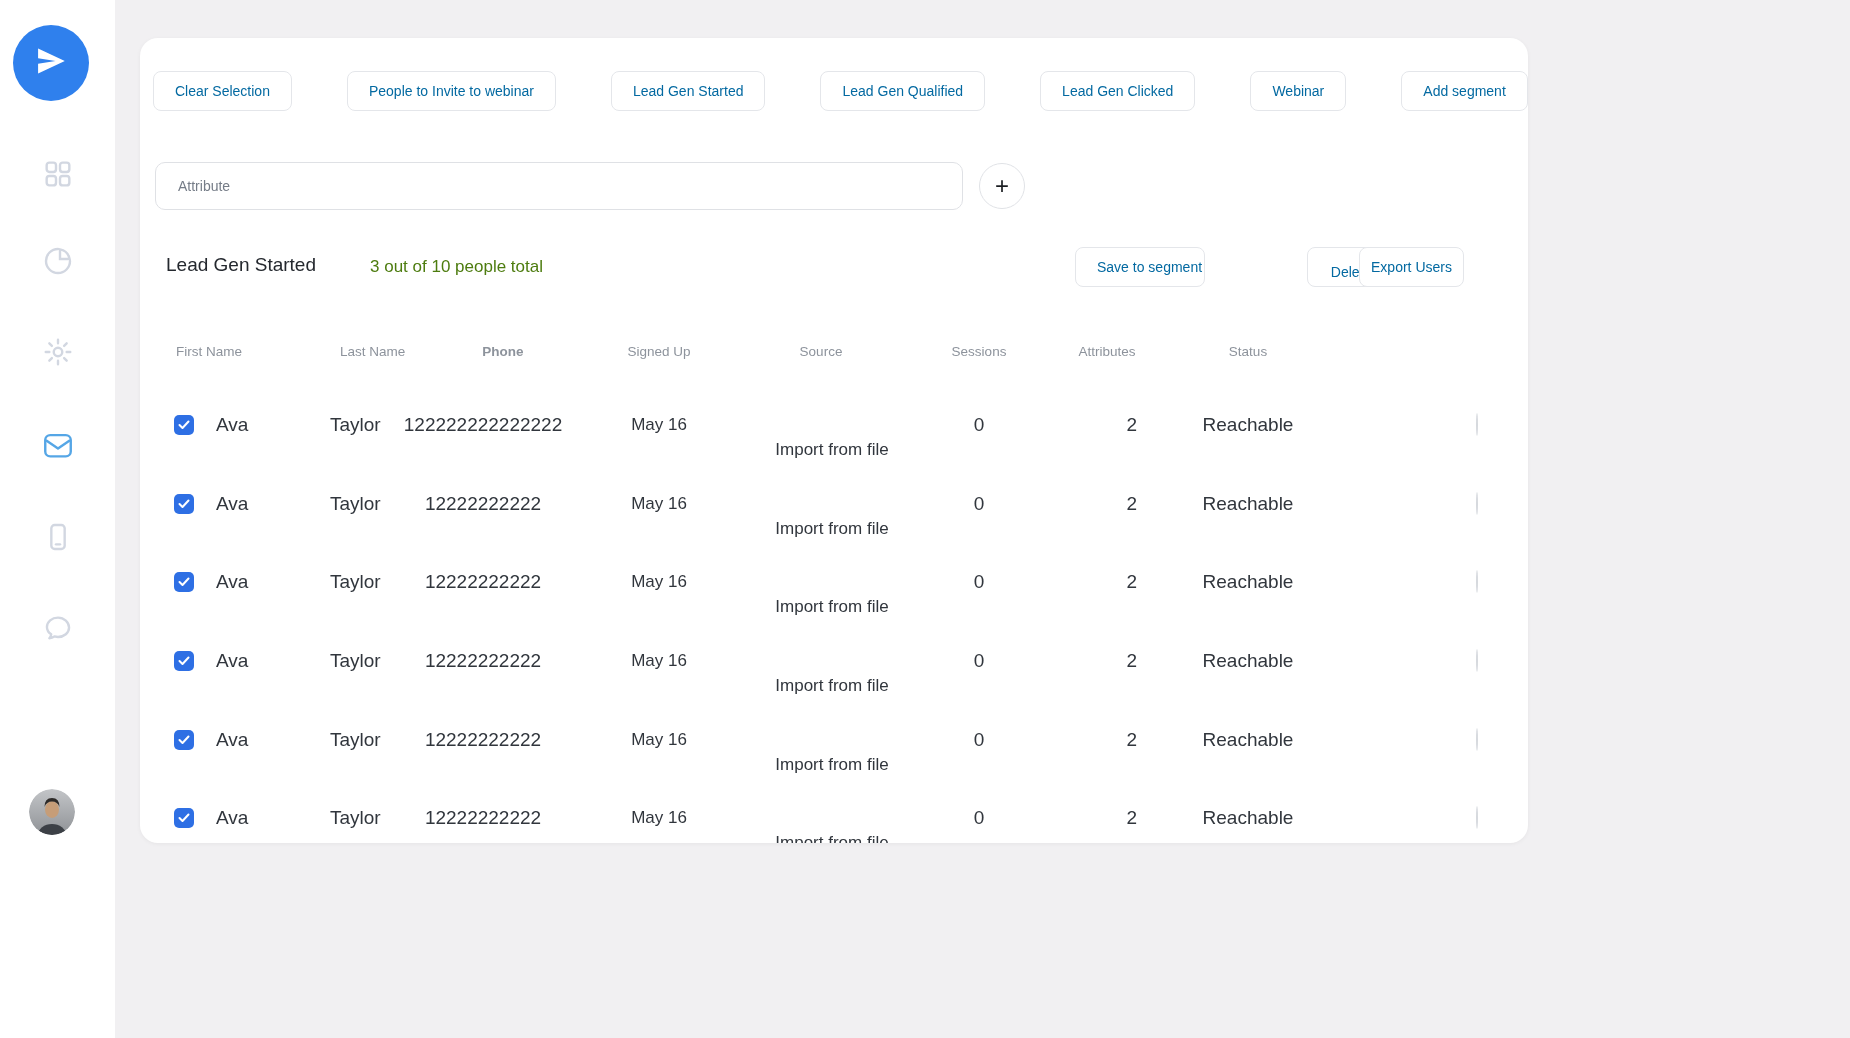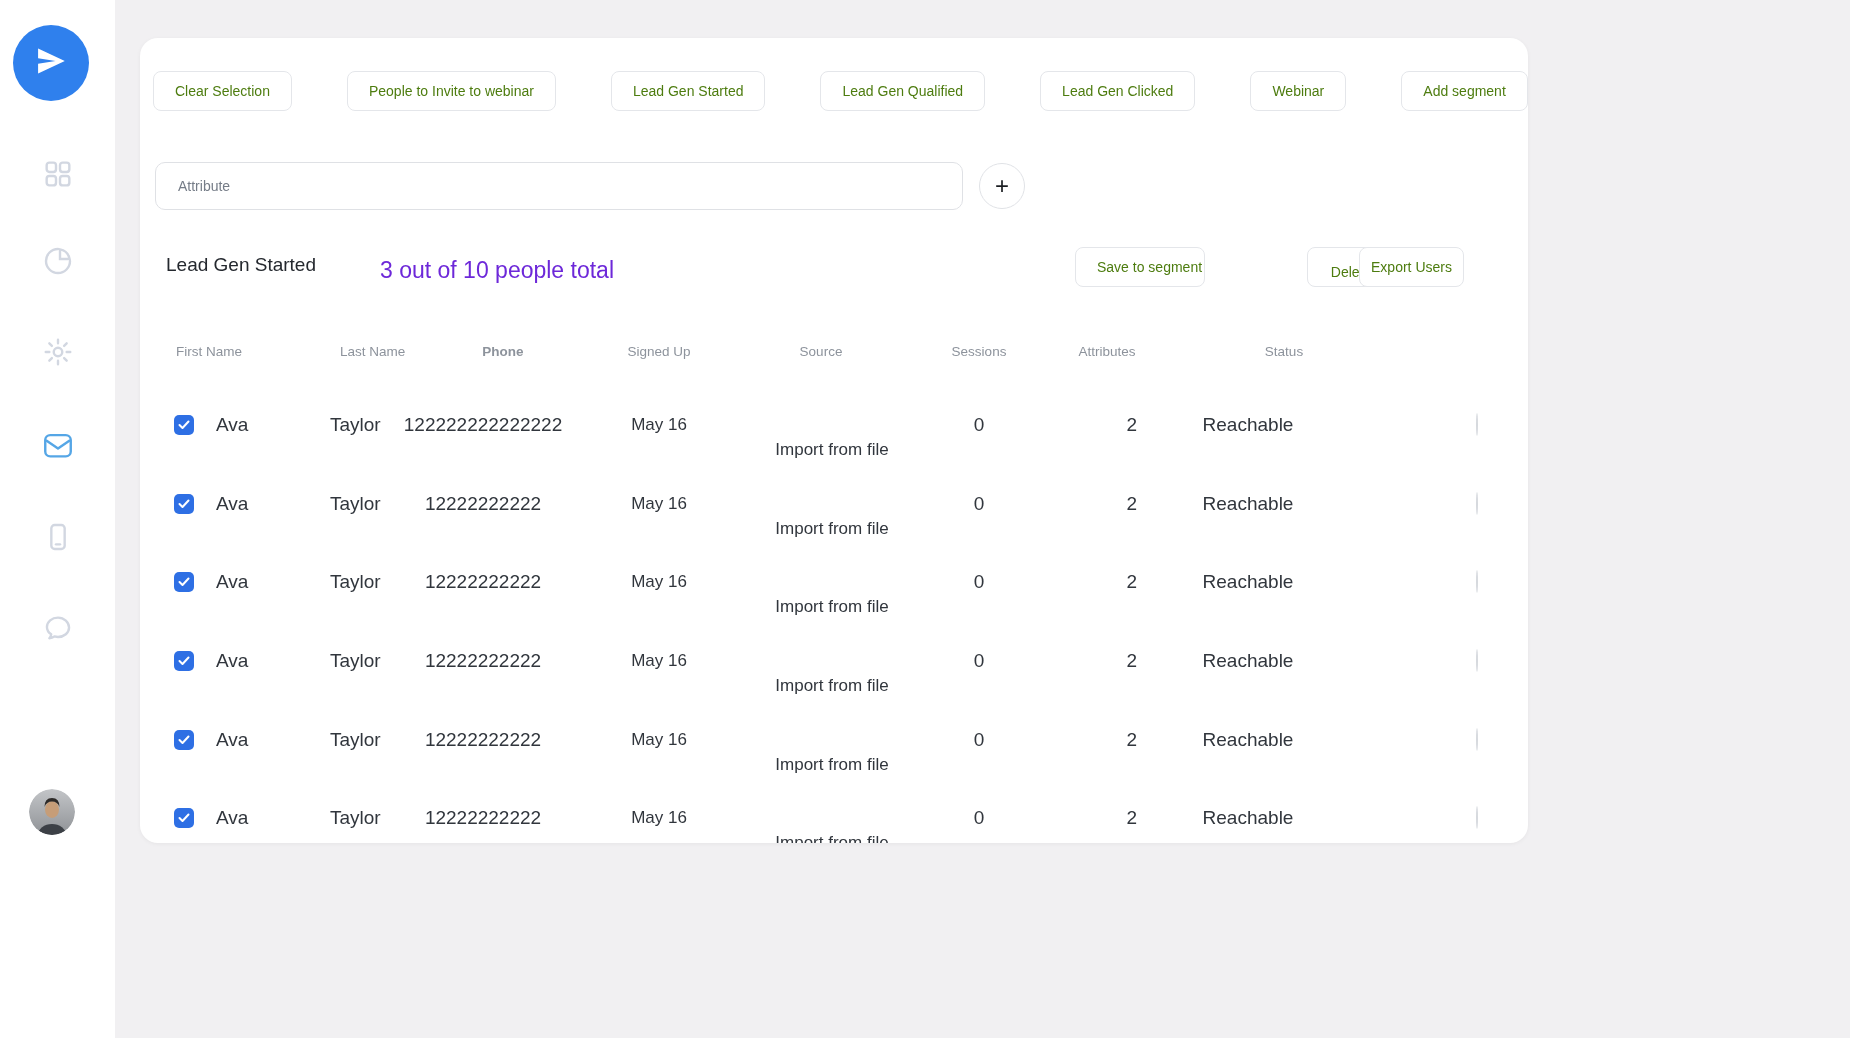--- a/index.html
+++ b/index.html
@@ -50,21 +50,21 @@
 
   
   .segment-row {
     position:absolute; left:13px; top:33px;
     display:flex; gap:55px;
   }
   .seg-btn, .act-btn {
     height:40px; padding:0 21px;
     background:#fff; border:1px solid #e4e6ea; border-radius:8px;
     font-family:"Liberation Sans", sans-serif;
-    font-size:14px; color:#4d7c0f; white-space:nowrap; cursor:pointer;
+    font-size:14px; color:#0369a1; white-space:nowrap; cursor:pointer;
   }
 
   
   .attribute-input {
     position:absolute; left:15px; top:124px; width:808px; height:48px;
     border:1px solid #dfe1e5; border-radius:10px;
     padding:16px 22px; font-family:"Liberation Sans", sans-serif;
     font-size:14px; color:#31363d; background:#fff; outline:none;
   }
   .attribute-input::placeholder { color:#757c87; }
@@ -75,40 +75,40 @@
     cursor:pointer; padding:0;
     font-family:"Liberation Sans", sans-serif;
   }
 
   
   .section-title {
     position:absolute; left:26px; top:216px;
     font-size:19px; font-weight:500; color:#24282e;
   }
   .section-summary {
-    position:absolute; left:240px; top:219px;
-    font-size:23px; color:#6d28d9;
+    position:absolute; left:230px; top:219px;
+    font-size:17px; color:#4d7c0f;
   }
   .act-save   { position:absolute; left:935px;  top:209px; width:130px; }
   .act-delete { position:absolute; left:1167px; top:209px; width:88px; padding:16px; }
   .act-export { position:absolute; left:1219px; top:209px; width:105px; padding:0; }
 
   
   .thead { position:absolute; left:0; top:306px; width:100%; height:20px; }
   .th {
     position:absolute; font-size:13.5px; color:#8d939c; white-space:nowrap;
   }
   .h-first    { left:36px; }
   .h-last     { left:174px;margin-left:26px; }
   .h-phone    { left:363px; transform:translateX(-50%);font-weight:bold; }
   .h-signed   { left:519px; transform:translateX(-50%); }
   .h-source   { left:681px; transform:translateX(-50%); }
   .h-sessions { left:839px; transform:translateX(-50%); }
   .h-attrs    { left:967px; transform:translateX(-50%); }
-  .h-status   { left:1144px; transform:translateX(-50%); }
+  .h-status   { left:1108px; transform:translateX(-50%); }
 
   
   .rows { position:absolute; left:0; top:348px; width:100%; }
   .row  { position:relative; height:78.6px; }
   .cell {
     position:absolute; top:50%; transform:translateY(-50%);
     font-size:19px; color:#31363d; white-space:nowrap;
   }
   .c-check    { left:34px; }
   .c-first    { left:76px; }

